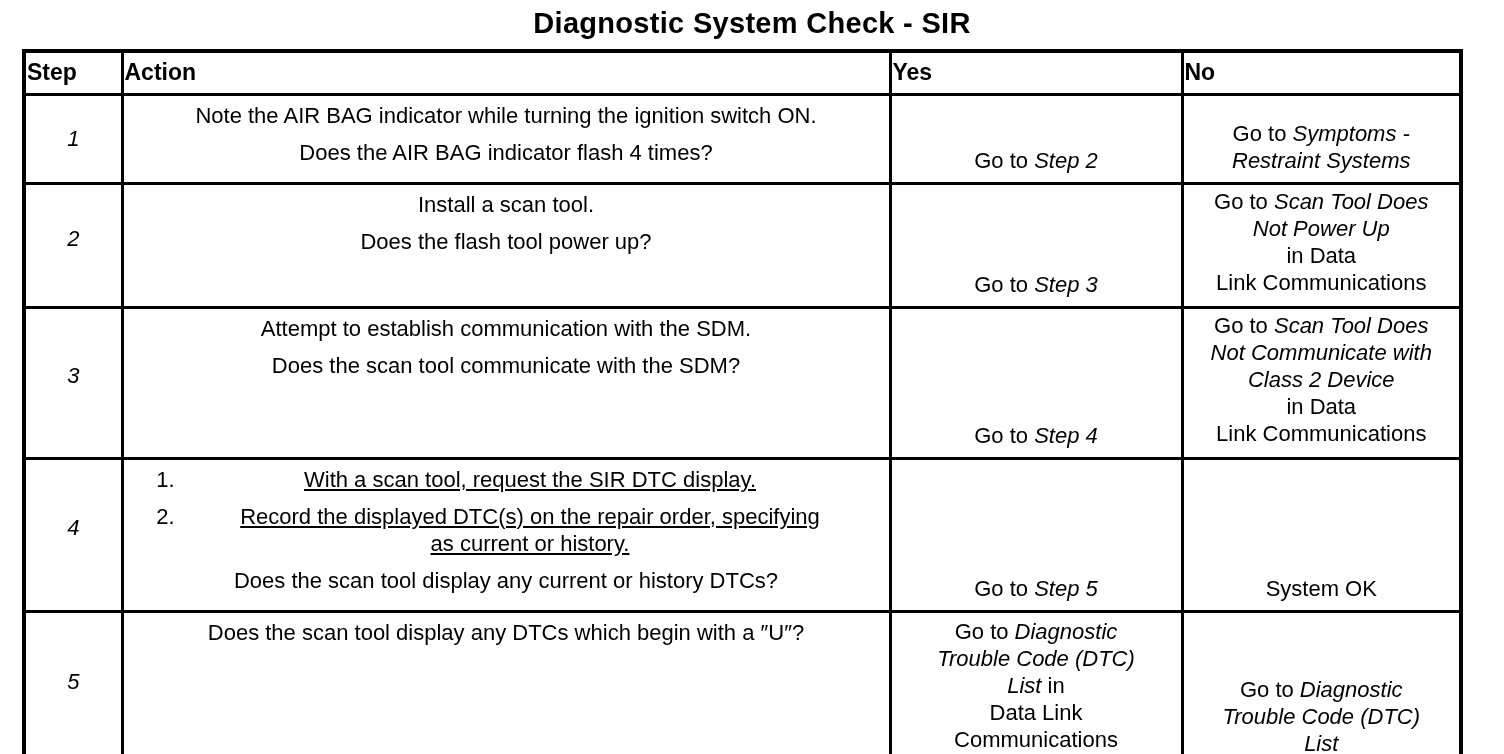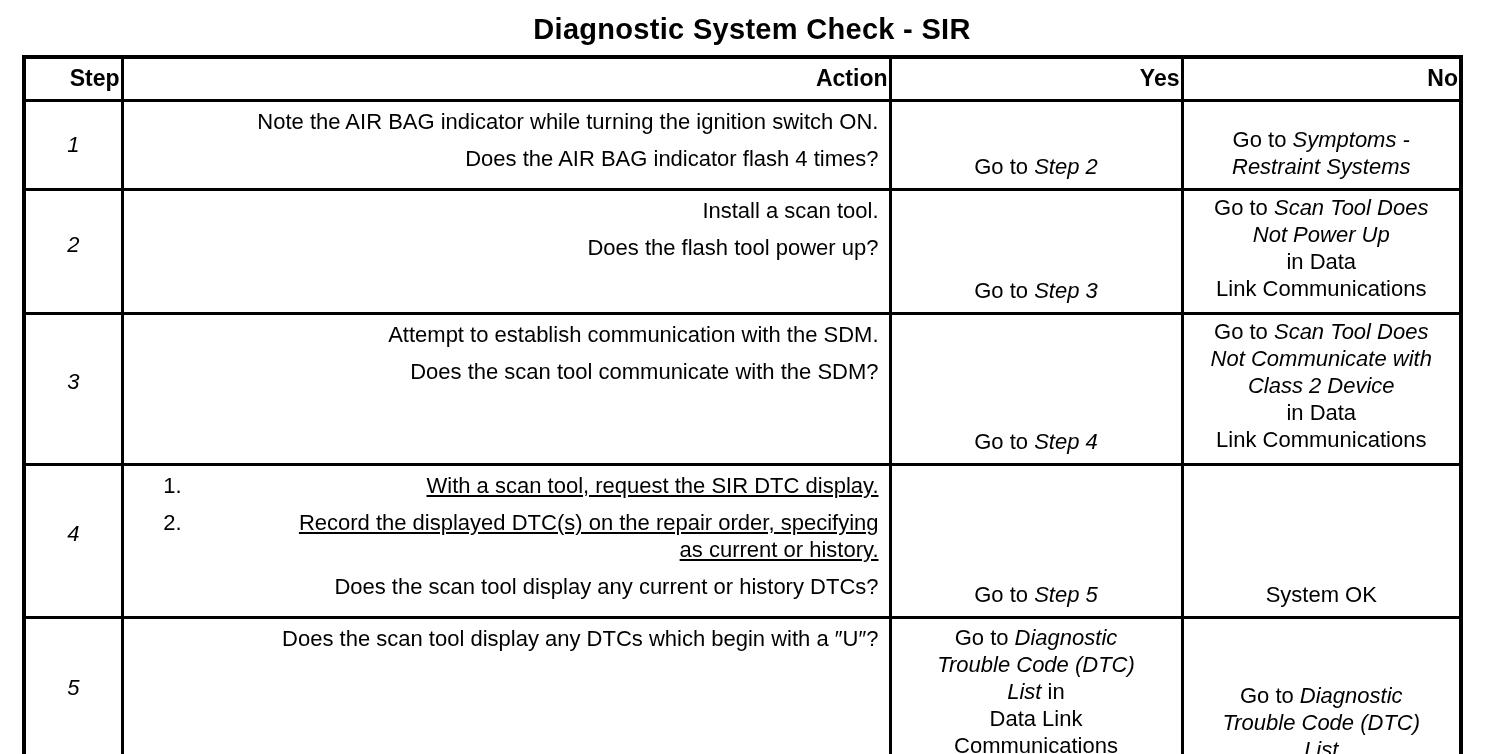--- a/index.html
+++ b/index.html
@@ -3,50 +3,50 @@
 <meta charset="utf-8">
 <style>
   html,body{margin:0;padding:0;}
   body{
     width:1504px;height:754px;background:#ffffff;color:#000;
     font-family:"Liberation Sans",sans-serif;
     overflow:hidden;
   }
   .title{
     font-weight:bold;font-size:29px;text-align:center;
-    padding-top:13px;letter-spacing:0.3px;
+    padding-top:7px;letter-spacing:0.3px;
   }
   table.diag{
     border-collapse:collapse;table-layout:fixed;
     margin:9px 0 0 22px;
     border:4px solid #000;
   }
   col.c-step{width:98px;}
   col.c-action{width:768px;}
   col.c-yes{width:292px;}
   col.c-no{width:279px;}
   th,td{border:3px solid #000;}
   th{
-    font-size:23px;font-weight:bold;text-align:right;
+    font-size:23px;font-weight:bold;text-align:left;
     height:37px;vertical-align:middle;
   }
   thead tr{height:43px;}
   tr.r1{height:80px;}
   tr.r2{height:124px;}
   tr.r3{height:151px;}
   tr.r4{height:138px;}
   tr.r5{height:156px;}
   td{font-size:22px;}
   td.step-cell{
     text-align:center;font-style:italic;vertical-align:middle;
     padding-bottom:14px;
   }
   tr.r1 td.step-cell{padding-bottom:0;}
   td.action-cell{
-    vertical-align:top;text-align:right;
+    vertical-align:top;text-align:center;
     padding:4px 10px 6px 10px;line-height:27px;
   }
   .para{margin:2px 0 10px 0;}
   .num-item{display:flex;padding-left:16px;}
   .num-item .num{flex:none;width:32px;}
   .num-item .ntxt{flex:1;text-decoration:underline;}
   td.goto-cell{
     text-align:center;padding:2px 4px 8px 4px;line-height:27px;
   }
   td.valign-bottom{vertical-align:bottom;}

